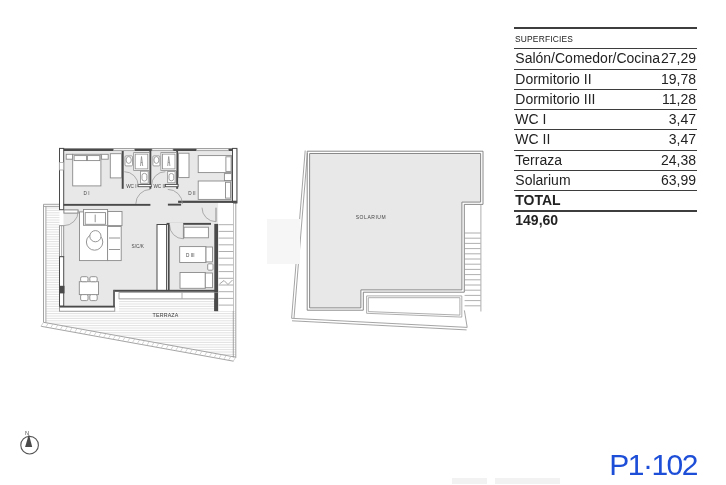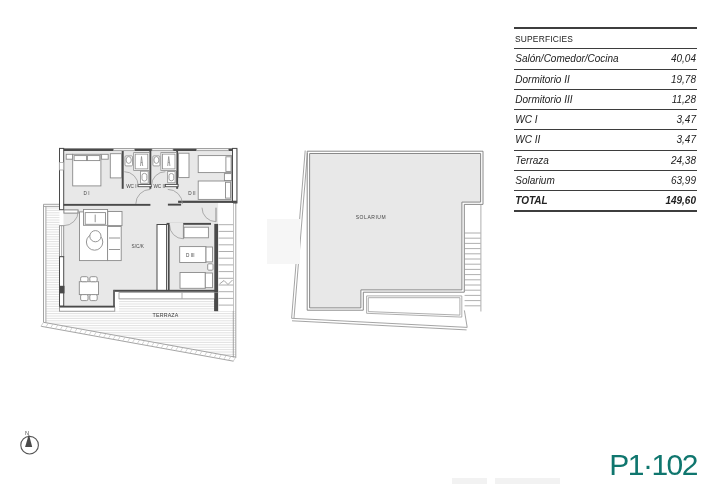--- a/index.html
+++ b/index.html
@@ -1,23 +1,23 @@
 <!DOCTYPE html>
 <html><head>
 <meta charset="utf-8">
 <style>
 html,body{margin:0;padding:0;background:#ffffff;width:726px;height:485px;overflow:hidden;}
 body{font-family:"Liberation Sans",sans-serif;position:relative;}
 #tbl{position:absolute;left:513.5px;top:19.3px;width:183px;border-top:2.2px solid #3d3d3d;color:#222;margin-top:8px;}
 #tbl .hdr{height:19.2px;line-height:19.5px;font-size:9.8px;border-bottom:1.1px solid #3d3d3d;padding-left:1.2px;}
 #tbl .hdr span{display:inline-block;transform:scaleX(0.86);transform-origin:0 50%;letter-spacing:0.2px;}
-#tbl .rows div{height:19.25px;line-height:19.6px;font-size:10px;border-bottom:1.1px solid #3d3d3d;display:flex;justify-content:space-between;padding:0 0.5px 0 1.8px;font-style:italic;}
-#tbl .rows div.tot{font-weight:bold;border-bottom:2.2px solid #3d3d3d;}
+#tbl .rows div{height:19.25px;line-height:19.6px;font-size:14px;border-bottom:1.1px solid #3d3d3d;display:flex;justify-content:space-between;padding:0 0.5px 0 1.8px;}
+#tbl .rows div.tot{font-weight:bold;border-bottom:2.2px solid #3d3d3d;flex-direction:column;}
 #tbl .rows div.pre{border-bottom:1.5px solid #3d3d3d;}
-#plannum{position:absolute;left:605px;top:448px;width:92px;text-align:right;font-size:30px;color:#0f766e;letter-spacing:-1.5px;}
+#plannum{position:absolute;left:605px;top:448px;width:92px;text-align:right;font-size:30px;color:#1d4ed8;letter-spacing:-1.5px;}
 </style>
 </head>
 <body>
 
 <svg width="726" height="485" viewBox="0 0 726 485" style="position:absolute;left:0;top:0">
 <defs>
 <clipPath id="terr">
 <path d="M46.2,204.5 H59.5 V311.2 H119 V298.8 H218.3 V311 H235.6 V357.4 L46.2,322.8 Z"></path>
 </clipPath>
 </defs>
@@ -418,21 +418,21 @@
 </g>
 </svg>
 
 <div id="tbl">
 
 <div class="hdr"><span>SUPERFICIES</span></div>
 <div class="rows">
 
 <div>
         <span>Salón/Comedor/Cocina</span>
-        <span>40,04</span>
+        <span>27,29</span>
       </div>
 
 
 <div>
         <span>Dormitorio II</span>
         <span>19,78</span>
       </div>
 
 <div>
         <span>Dormitorio III</span>

